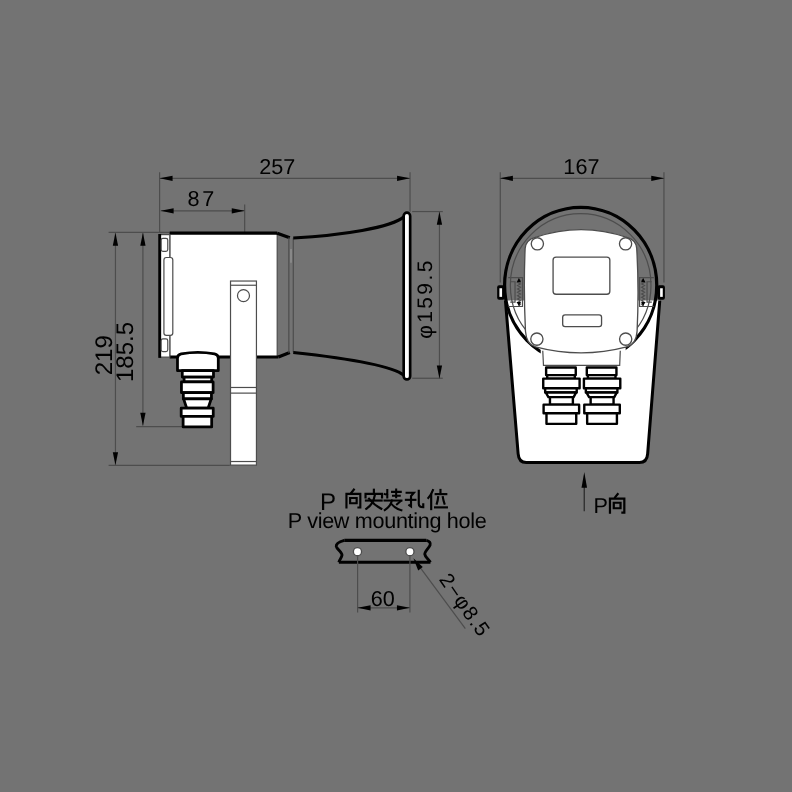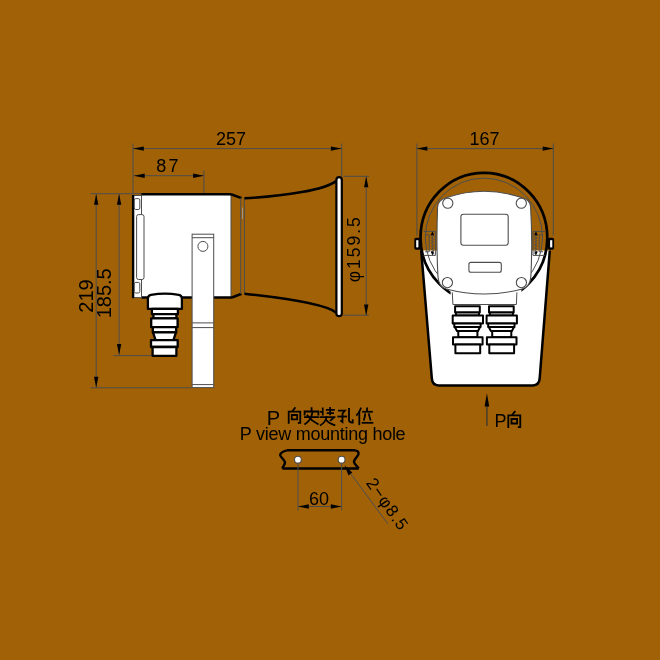--- a/index.html
+++ b/index.html
@@ -1,16 +1,16 @@
 <!DOCTYPE html>
 <html><head>
 <meta charset="utf-8">
 <style>
 html,body{margin:0;padding:0;background:#fff;}
-#page{position:relative;width:660px;height:660px;background:#a16207;overflow:hidden;opacity:0.999;}
+#page{position:relative;width:660px;height:660px;background:#737373;overflow:hidden;opacity:0.999;}
 svg{position:absolute;top:0;left:0;transform:translateZ(0);}
 text{font-family:"Liberation Sans",sans-serif;fill:#000;}
 </style>
 </head>
 <body>
 <div id="page">
 <svg width="660" height="660" viewBox="0 0 660 660">
 <defs>
 <g id="gl-xiang" stroke="#000" stroke-width="2.1" fill="none" stroke-linecap="square">
   <path d="M10.6,0.5 L8.2,3.5"></path>

